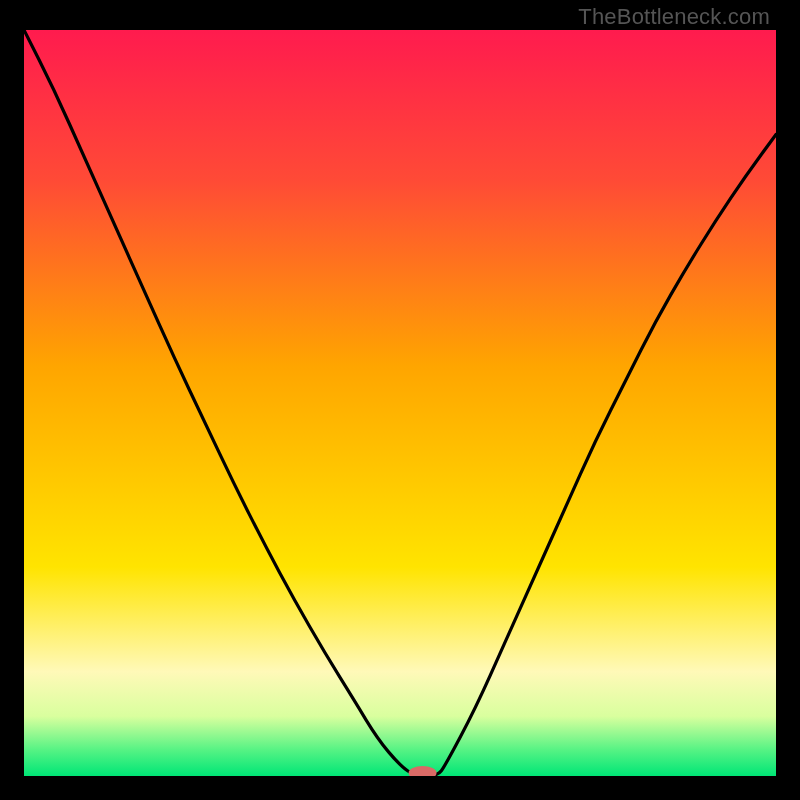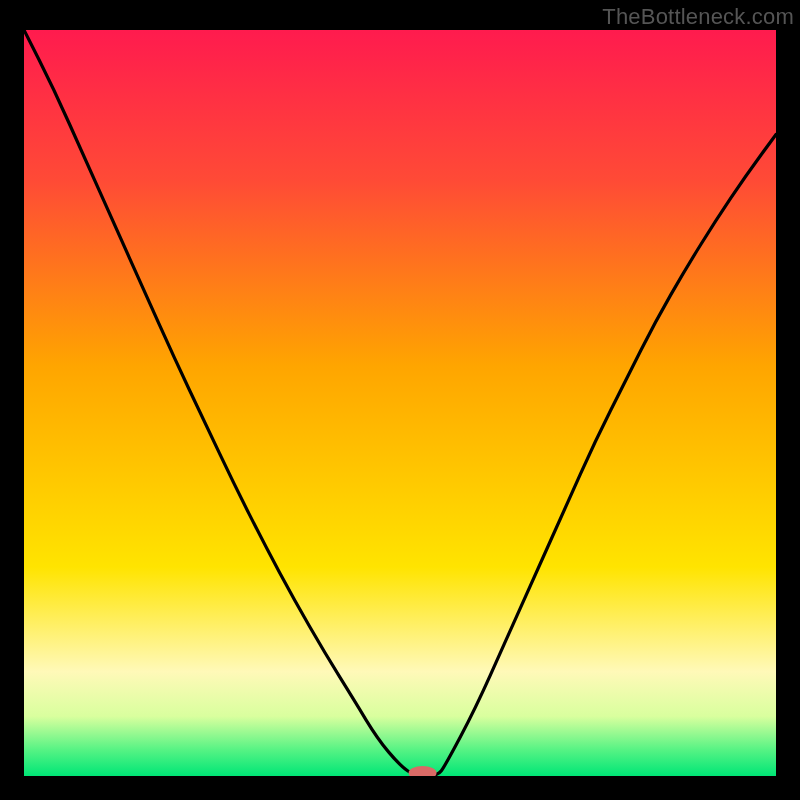--- a/index.html
+++ b/index.html
@@ -13,21 +13,21 @@
   }
   .frame {
     position: relative;
     width: 800px;
     height: 800px;
     background: #000;
   }
   .watermark {
     position: absolute;
     top: 4px;
-    right: 6px;
+    right: 30px;
     color: #555;
     font-size: 22px;
     font-weight: 500;
     z-index: 5;
     letter-spacing: 0.2px;
   }
   .plot {
     position: absolute;
     left: 24px;
     top: 30px;

